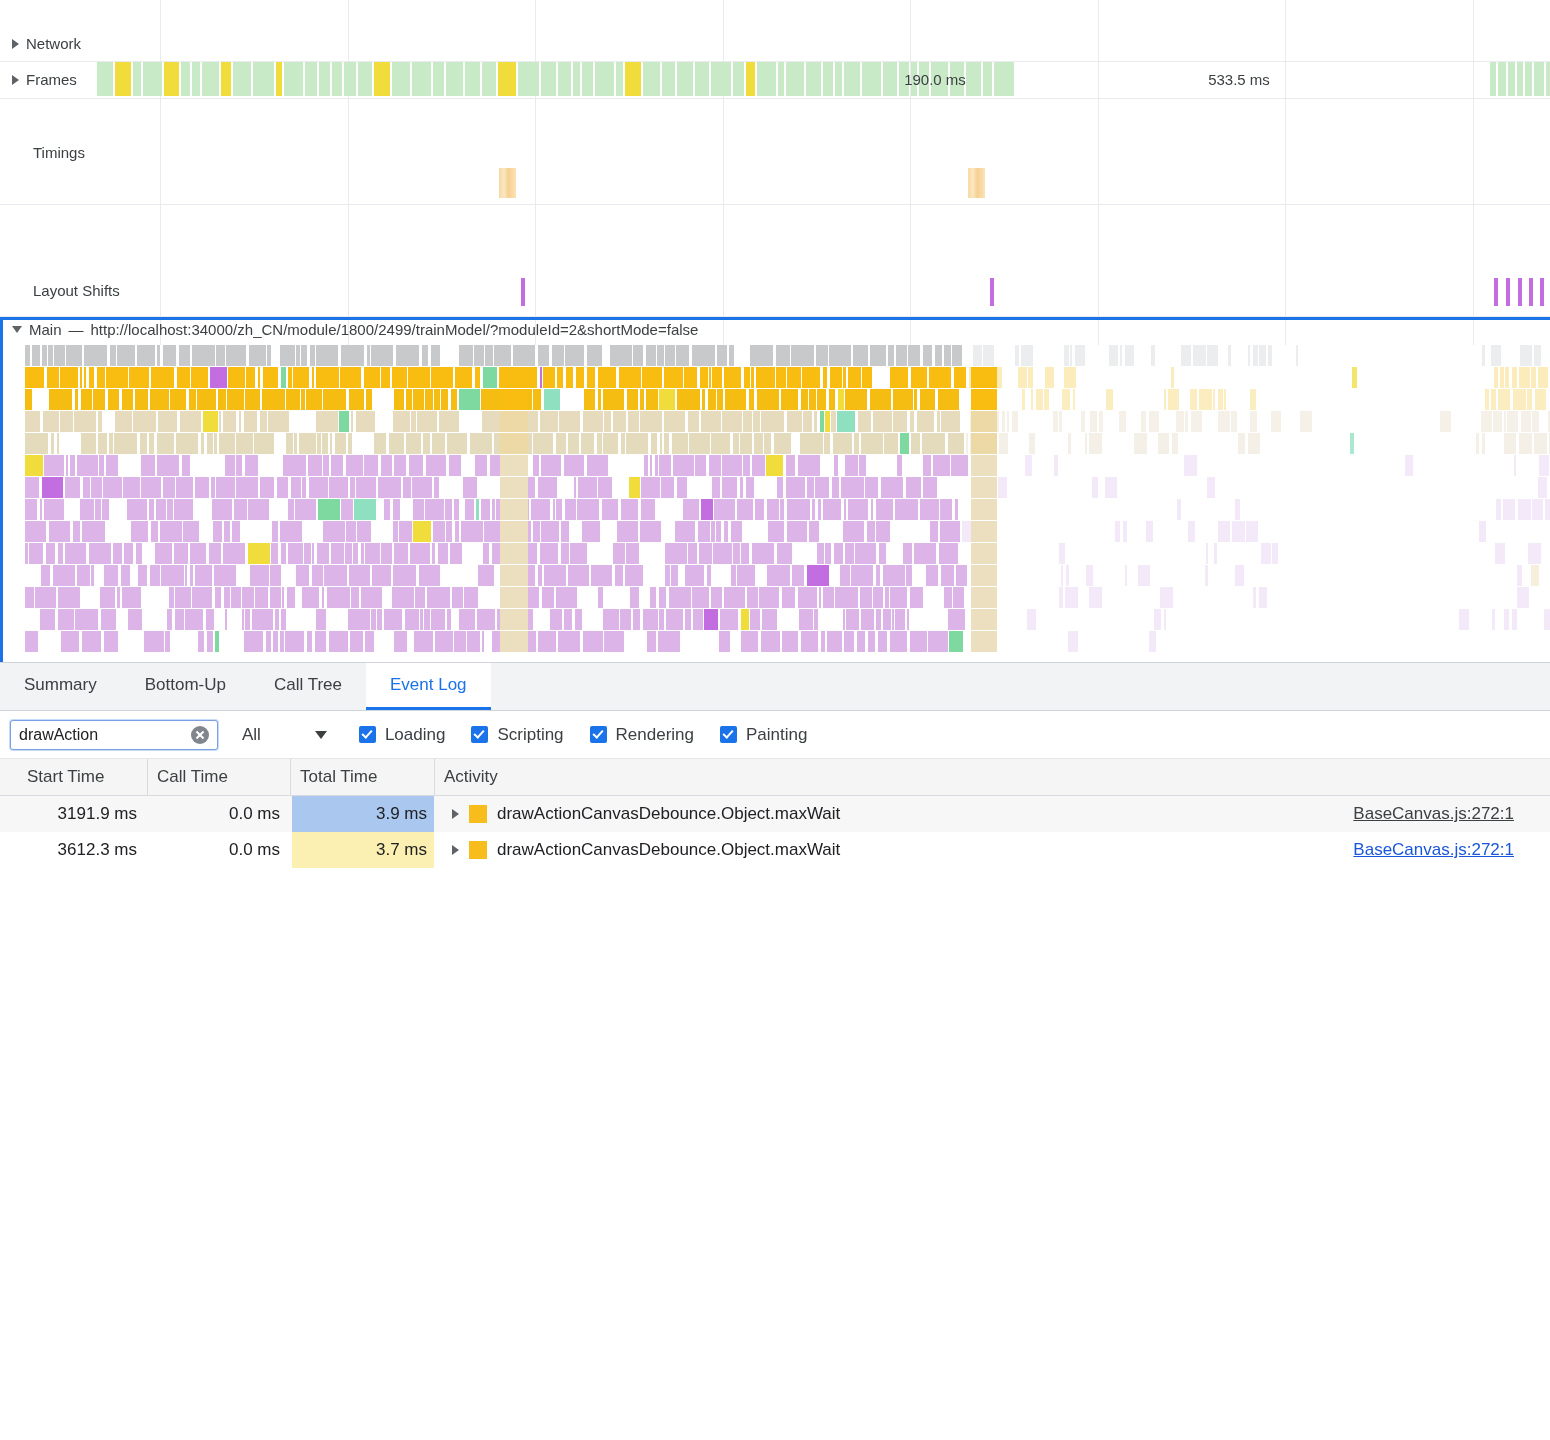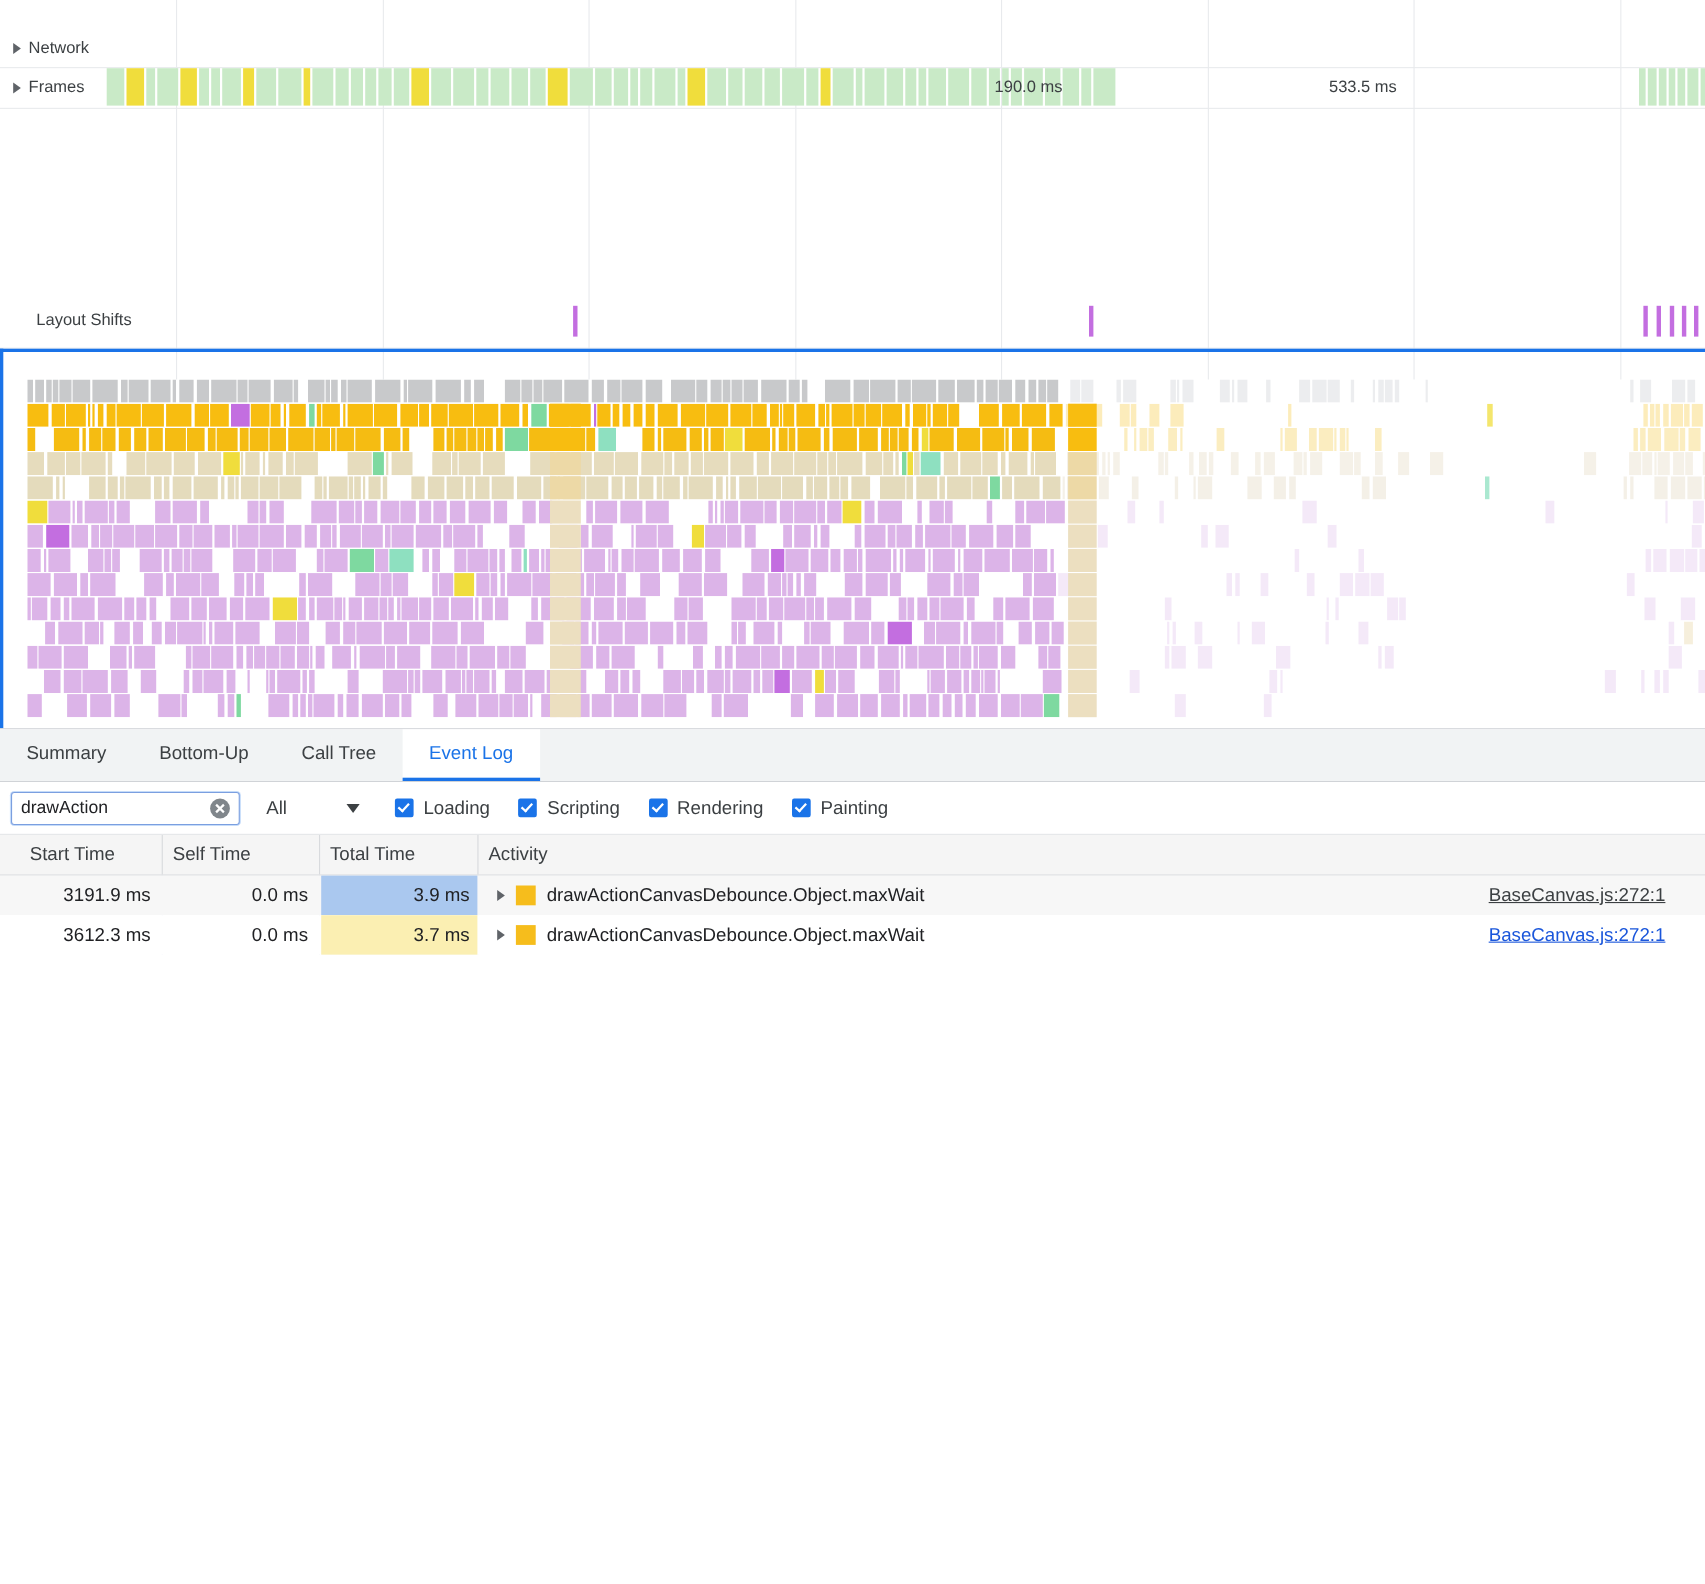--- a/index.html
+++ b/index.html
@@ -490,38 +490,53 @@
         </div>
       <div class="track-label" style="top:9px">
         <span class="tri closed"></span>
         <span>Frames</span>
       </div>
       <div class="frame-dur" style="left:876px;top:9px;width:118px">190.0 ms</div>
       <div class="frame-dur" style="left:1180px;top:9px;width:118px">533.5 ms</div>
     </div>
 
 
+    <div class="track" style="top:135px;height:70px">
+      <div class="track-label" style="top:9px;left:33px">
+        <span>Timings</span>
+      </div>
+      <div class="timing-mark" style="left:499px;top:33px;height:30px"></div>
+      <div class="timing-mark" style="left:968px;top:33px;height:30px"></div>
+    </div>
 
 
     <div class="track" style="top:273px;height:44px">
       <div class="track-label" style="top:9px;left:33px">
         <span>Layout Shifts</span>
       </div>
       <div class="track-area" id="ls-area">
           <div class="ls-mark" style="left: 521px; top: 5px; height: 28px;"></div>
           <div class="ls-mark" style="left: 990px; top: 5px; height: 28px;"></div>
           <div class="ls-mark" style="left: 1494px; top: 5px; height: 28px;"></div>
           <div class="ls-mark" style="left: 1506px; top: 5px; height: 28px;"></div>
           <div class="ls-mark" style="left: 1518px; top: 5px; height: 28px;"></div>
           <div class="ls-mark" style="left: 1529px; top: 5px; height: 28px;"></div>
           <div class="ls-mark" style="left: 1540px; top: 5px; height: 28px;"></div>
         </div>
     </div>
 
     <div class="main-outline" style="top:317px;height:345px"></div>
+    <div class="track" style="top:317px;height:26px;border-bottom:none">
+      <div class="main-url" style="top:4px">
+        <span class="tri open"></span>
+        <span>Main</span>
+        <span>—</span>
+        <span>http://localhost:34000/zh_CN/module/1800/2499/trainModel/?moduleId=2&amp;shortMode=false</span>
+      </div>
+    </div>
 
     <div class="flame" id="flame" style="top:345px;height:317px">
         <div class="flame-row" style="top: 0px; height: 21px;">
           <div class="fblk" style="left: 22px; width: 5px; background: rgb(200, 201, 203);"></div>
           <div class="fblk" style="left: 29px; width: 8px; background: rgb(200, 201, 203);"></div>
           <div class="fblk" style="left: 39px; width: 5px; background: rgb(200, 201, 203);"></div>
           <div class="fblk" style="left: 45px; width: 5px; background: rgb(200, 201, 203);"></div>
           <div class="fblk" style="left: 51px; width: 11px; background: rgb(200, 201, 203);"></div>
           <div class="fblk" style="left: 63px; width: 16px; background: rgb(200, 201, 203);"></div>
           <div class="fblk" style="left: 81px; width: 23px; background: rgb(200, 201, 203);"></div>
@@ -1556,21 +1571,21 @@
     </div>
 
     <div class="table">
 
       <div class="col-divider" style="left:147px"></div>
       <div class="col-divider" style="left:290px"></div>
       <div class="col-divider" style="left:434px"></div>
 
       <div class="thead">
         <div class="th" style="left:27px">Start Time</div>
-        <div class="th" style="left:157px">Self Time</div>
+        <div class="th" style="left:157px">Call Time</div>
         <div class="th" style="left:300px">Total Time</div>
         <div class="th" style="left:444px">Activity</div>
         <div class="th-divider" style="left:147px"></div>
         <div class="th-divider" style="left:290px"></div>
         <div class="th-divider" style="left:434px"></div>
       </div>
 
       <div class="row odd">
         <div class="cell num" style="left:0;width:137px">3191.9 ms</div>
         <div class="cell num" style="left:147px;width:133px">0.0 ms</div>

